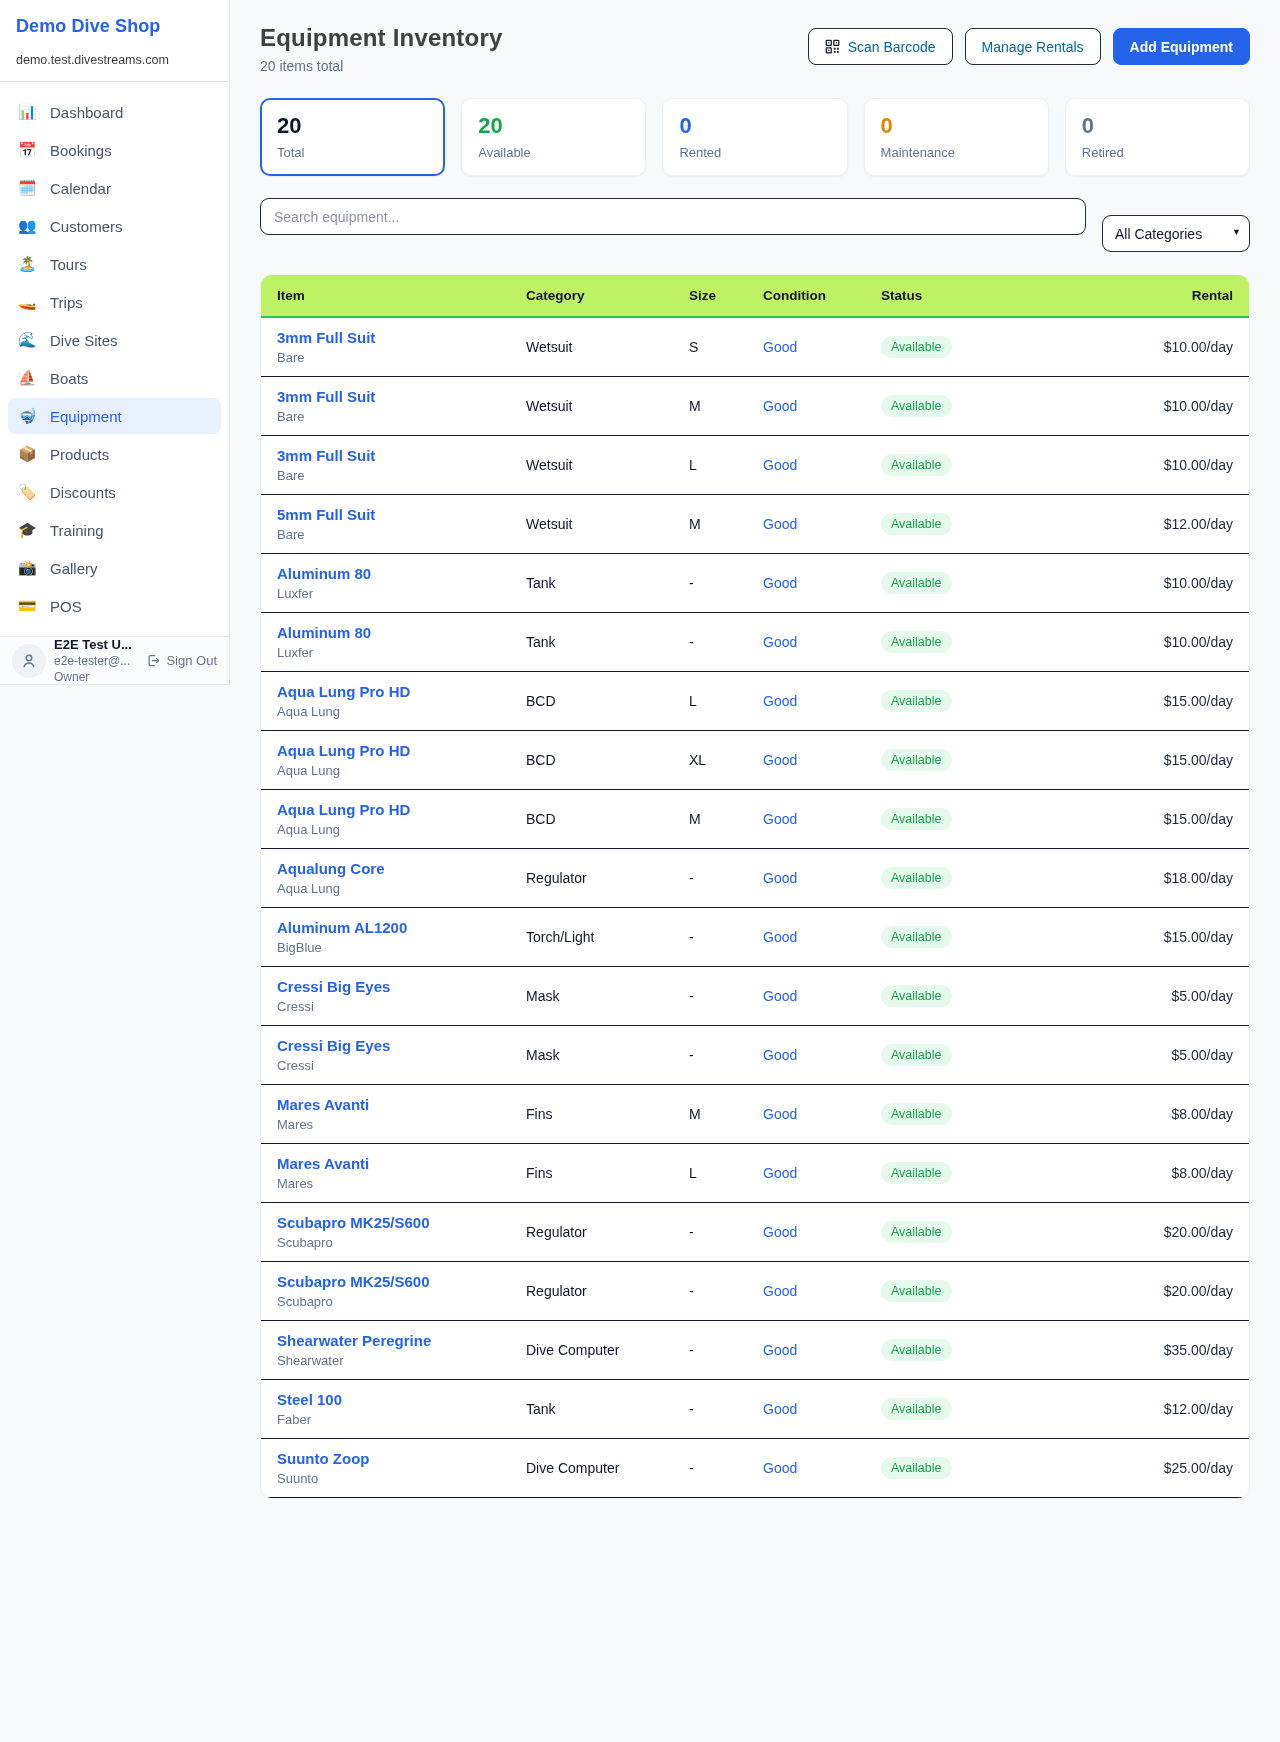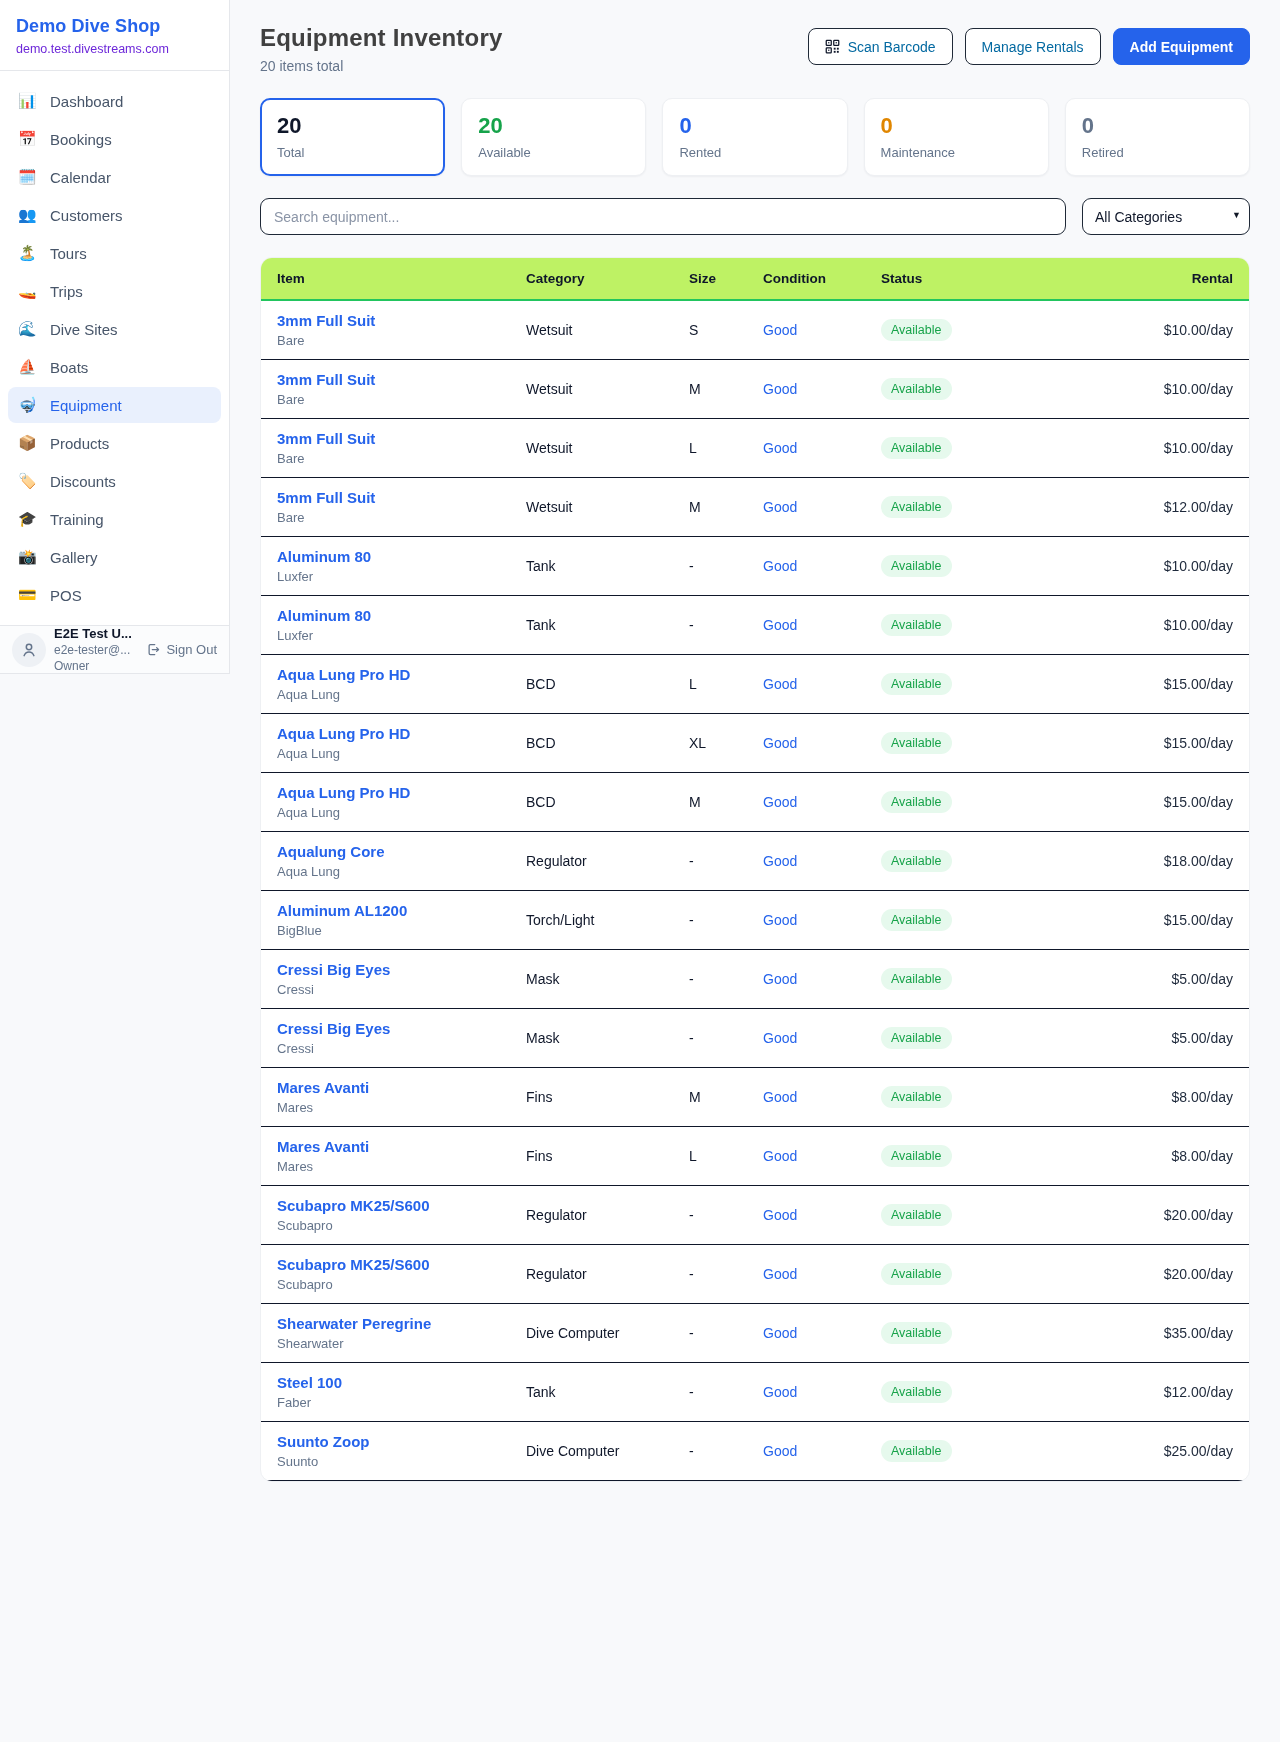--- a/index.html
+++ b/index.html
@@ -16,21 +16,21 @@
   
   .sidebar {
     width: 230px; flex: 0 0 230px;
     background: #ffffff;
     border-right: 1px solid #e5e7eb;
     border-bottom: 1px solid #e5e7eb;
     padding-top: 16px;
   }
   .brand-block { padding: 0 16px 14px 16px; }
   .brand-title { color: #2563eb; font-size: 18px; font-weight: bold; letter-spacing: .1px; }
-  .brand-domain { color: #6d28d9; font-size: 12.5px; margin-top: 5px; }
+  .brand-domain { color: #404040; font-size: 12.5px; margin-top: 16px; }
   .side-divider { border-top: 1px solid #e5e7eb; }
   .nav { padding: 12px 8px; display: flex; flex-direction: column; gap: 2px; }
   .nav-item {
     display: flex; align-items: center; gap: 12px;
     padding: 9px 10px; border-radius: 8px;
     font-size: 15px; color: #475569; cursor: pointer;
   }
   .nav-item .nav-icon { width: 20px; text-align: center; font-size: 15px; }
   .nav-item.active { background: #e9f0fd; color: #2563eb; }
   .user-row {
@@ -77,21 +77,21 @@
   .stat-value { font-size: 22px; font-weight: bold; }
   .stat-label { font-size: 13px; color: #64748b; margin-top: 6px; }
 
   
   .filter-row { display: flex; gap: 16px; margin-top: 22px; }
   .search-input {
     flex: 1; height: 37px; border: 1px solid #1f2937; border-radius: 9px;
     padding: 0 13px; font-size: 14px; font-family: inherit; background: #fff; color: #0f172a;
   }
   .search-input::placeholder { color: #8a94a6; }
-  .select-wrap { position: relative; width: 168px; }
+  .select-wrap { position: relative; width: 148px; margin-top: 17px; }
   .category-select {
     width: 100%; height: 37px; border: 1px solid #1f2937; border-radius: 9px;
     background: #fff; font-size: 14px; font-family: inherit; color: #0f172a;
     padding: 0 26px 0 12px; appearance: none; -webkit-appearance: none; cursor: pointer;
   }
   .select-caret {
     position: absolute; right: 9px; top: 12px; font-size: 9px; color: #111827; pointer-events: none;
   }
 
   

